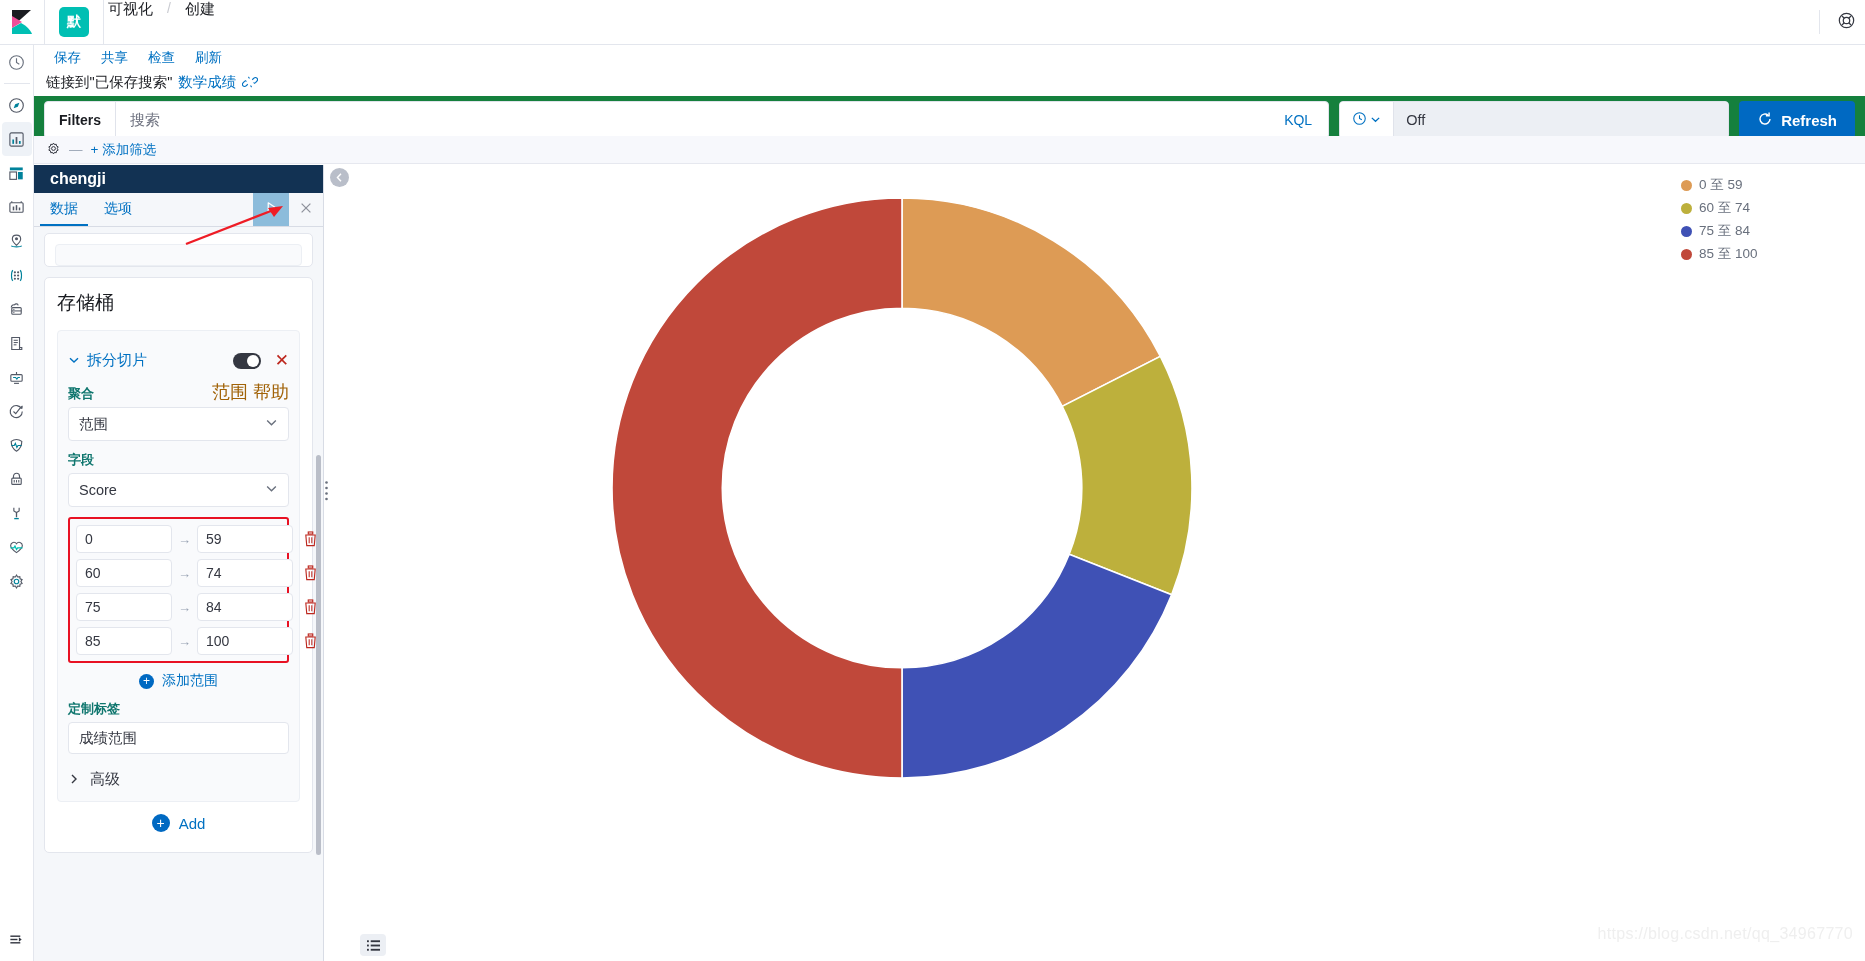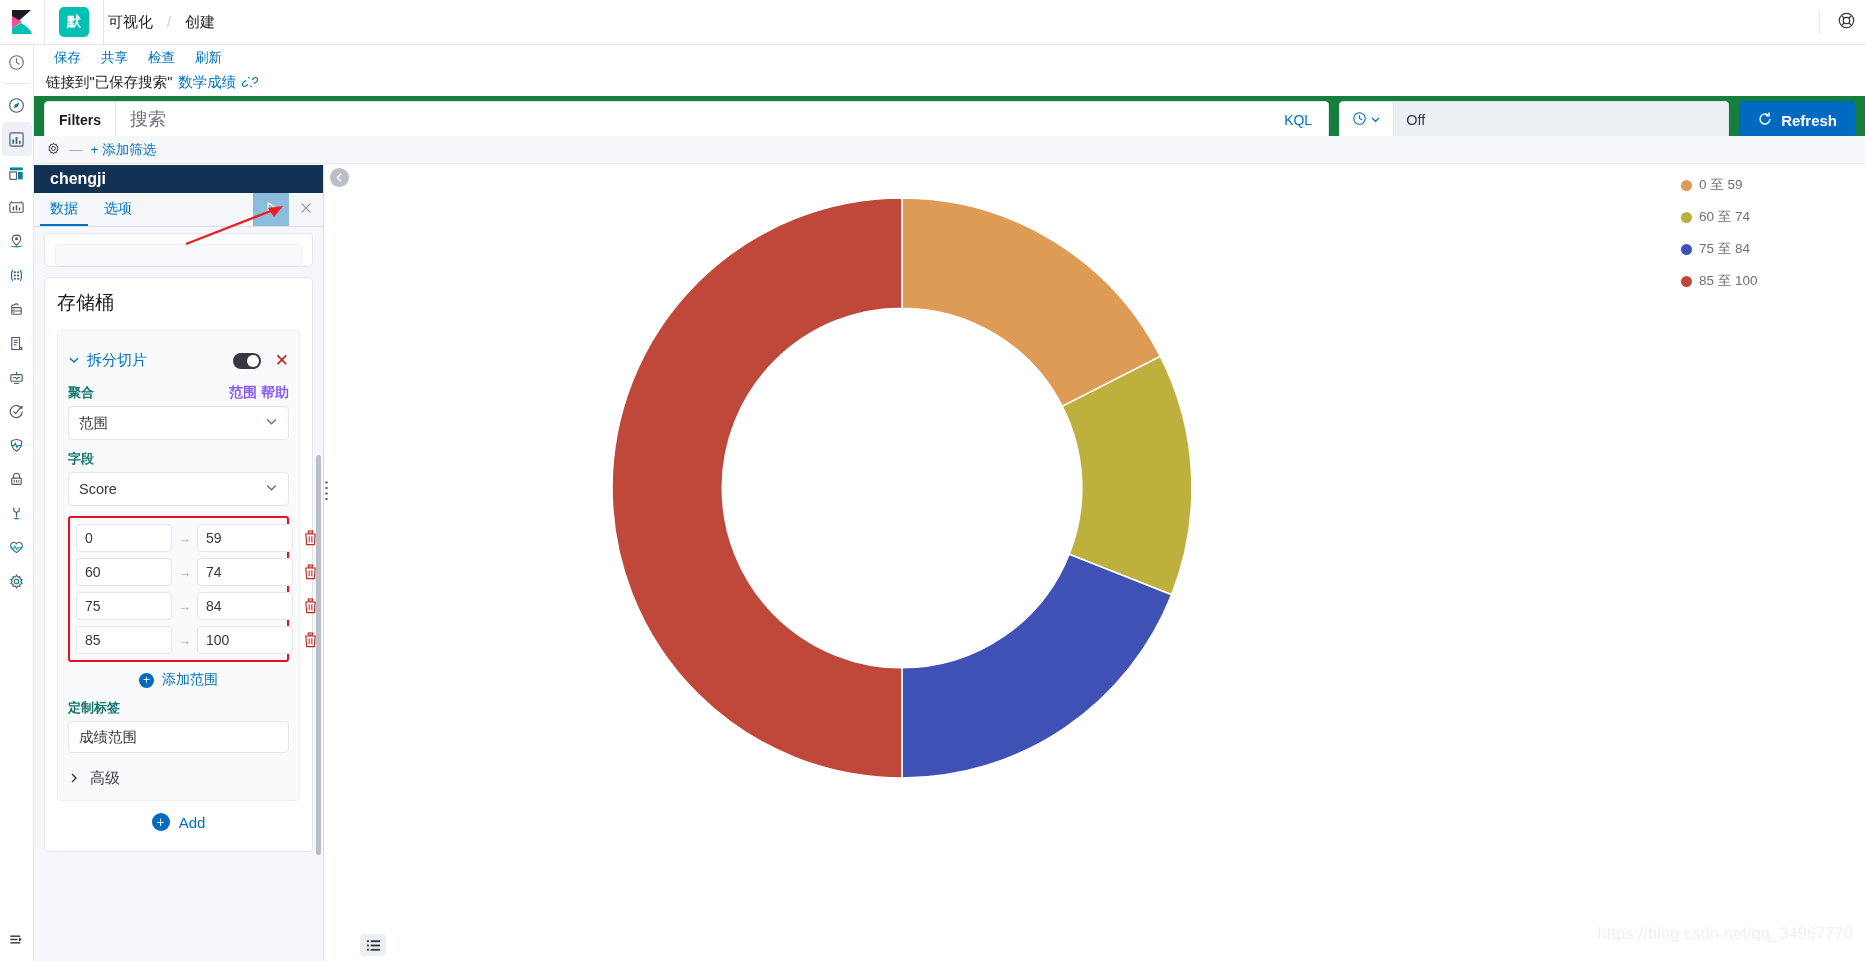--- a/index.html
+++ b/index.html
@@ -18,21 +18,21 @@
     display: flex; align-items: center;
   }
   .kibana-logo { width: 44px; height: 45px; display: flex; align-items: center; justify-content: center; }
   .topnav-div { width: 1px; height: 45px; background: #e3e6ed; }
   .space-badge {
     width: 30px; height: 30px; border-radius: 5px; background: #00bfb3;
     color: #fff; font-size: 14px; font-weight: bold;
     display: flex; align-items: center; justify-content: center;
     margin: 0 14px;
   }
-  .breadcrumb { display: flex; align-items: center; height: 45px; font-size: 15px; }
+  .breadcrumb { display: flex; align-items: flex-start; height: 45px; font-size: 15px; }
   .bc-link { color: #1a1c21; padding: 0 4px; cursor: pointer; }
   .bc-sep { color: #c9cbd1; padding: 0 10px; font-size: 14px; }
   .bc-current { color: #1a1c21; padding: 0 4px; }
   .topnav-right { margin-left: auto; display: flex; align-items: center; padding-right: 10px; height: 45px; }
   .topnav-rdiv { width: 1px; height: 24px; background: #e3e6ed; margin-right: 18px; }
 
   
   .rail {
     position: absolute; top: 45px; left: 0; width: 34px; height: 916px;
     background: #ffffff; border-right: 1px solid #e3e6ed;
@@ -73,22 +73,22 @@
     border: 1px solid #e0e3eb; border-radius: 4px;
     display: flex; align-items: center; box-shadow: 0 1px 1px rgba(0,0,0,0.03);
   }
   .qb-filters {
     height: 36px; display: flex; align-items: center; padding: 0 14px;
     font-size: 14px; font-weight: bold; color: #1a1c21;
     border-right: 1px solid #e0e3eb; cursor: pointer;
   }
   .qb-search {
     flex: 1 1 auto; height: 36px; border: none; outline: none;
-    font-size: 18px; color: #1a1c21; padding: 0 14px; background: transparent;
-    font-family: Liberation Mono, monospace;
+    font-size: 15px; color: #1a1c21; padding: 0 14px; background: transparent;
+    font-family: Liberation Serif, serif;
   }
   .qb-search::placeholder { color: #6f7381; }
   .qb-kql { padding: 0 16px; font-size: 14px; color: #0071c2; cursor: pointer; }
   .qb-date {
     margin-left: 10px; width: 390px; height: 38px; display: flex; align-items: center;
     border: 1px solid #e0e3eb; border-radius: 4px; overflow: hidden; background: #fff; justify-content: flex-end;
   }
   .qb-date-btn {
     width: 54px; height: 36px; display: flex; align-items: center; justify-content: center;
     gap: 3px; border-right: 1px solid #e0e3eb; cursor: pointer; background: #fff;
@@ -157,21 +157,21 @@
   .agg-toggle-label { color: #0071c2; font-size: 15px; cursor: pointer; display: flex; align-items: center; gap: 7px; }
   .agg-actions { margin-left: auto; display: flex; align-items: center; gap: 14px; }
   .toggle-switch {
     width: 28px; height: 16px; border-radius: 8px; background: #343741;
     position: relative; cursor: pointer;
   }
   .toggle-knob { position: absolute; right: 2px; top: 2px; width: 12px; height: 12px; border-radius: 50%; background: #fff; }
   .x-red { color: #bd271e; font-size: 17px; cursor: pointer; line-height: 1; }
   .field-label { font-size: 13px; font-weight: bold; color: #0f766e; margin: 4px 0 4px 0; }
   .label-row { display: flex; align-items: baseline; }
-  .label-help { margin-left: auto; font-size: 14px; color: #8b5cf6; cursor: pointer; font-weight: bold; }
+  .label-help { margin-left: auto; font-size: 18px; color: #a16207; cursor: pointer; }
   .select-box {
     width: 100%; height: 34px; background: #fff; border: 1px solid #e3e6ed; border-radius: 4px;
     display: flex; align-items: center; padding: 0 10px; font-size: 14.5px; color: #343741; cursor: pointer;
     margin-bottom: 10px;
   }
   .select-caret { margin-left: auto; }
   .ranges-box { border: 2px solid #e81123; border-radius: 3px; padding: 6px 4px 6px 6px; margin: 6px 0 0 0; }
   .range-row { display: flex; align-items: center; gap: 6px; margin-bottom: 6px; }
   .range-row:last-child { margin-bottom: 0; }
   .range-input {
@@ -221,21 +221,21 @@
     color: #69707d; font-size: 13px; letter-spacing: 0;
   }
 
   
   .chartarea {
     position: absolute; top: 165px; left: 349px; width: 1516px; height: 796px;
     background: #ffffff;
   }
   .legend {
     position: absolute; right: 14px; top: 11px; width: 170px;
-    display: flex; flex-direction: column; gap: 14px;
+    display: flex; flex-direction: column; gap: 5px;
   }
   .legend-item { display: flex; align-items: center; gap: 7px; cursor: pointer; }
   .legend-dot { width: 11px; height: 11px; border-radius: 50%; flex: none; }
   .legend-label { font-size: 13.5px; color: #69707d; white-space: nowrap; }
   .donut-wrap { position: absolute; left: 262px; top: 32px; width: 582px; height: 582px; }
   .legend-toggle {
     position: absolute; left: 11px; bottom: 5px; width: 26px; height: 22px;
     background: #eceff4; border-radius: 4px; display: flex; align-items: center; justify-content: center;
     cursor: pointer;
   }

